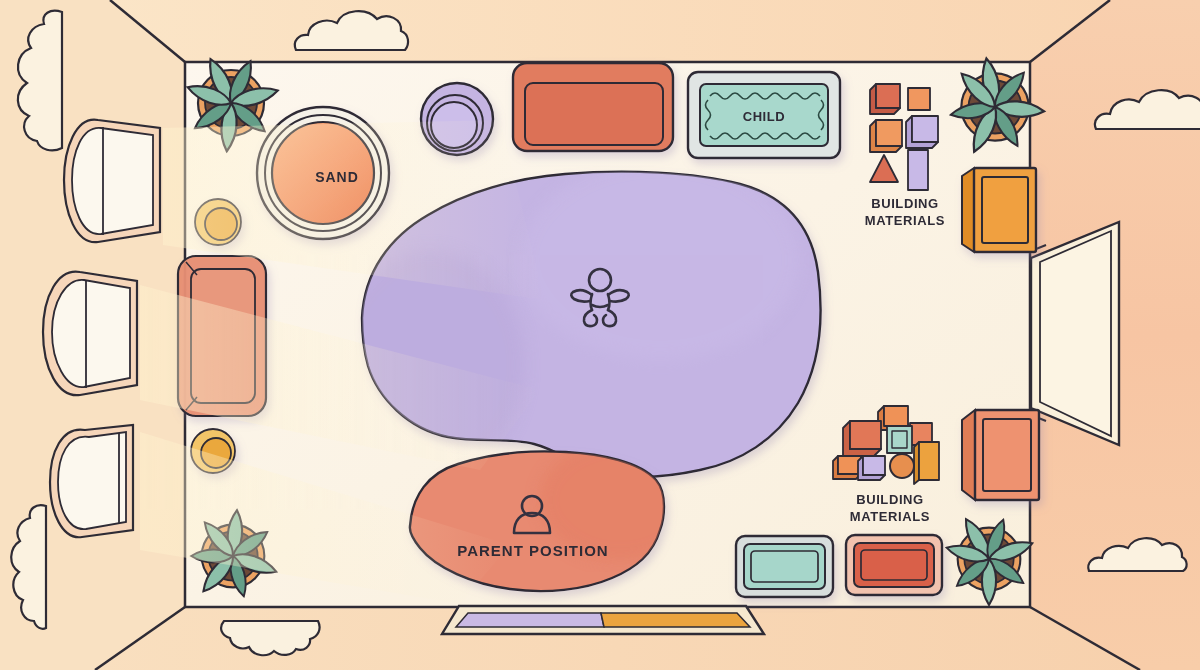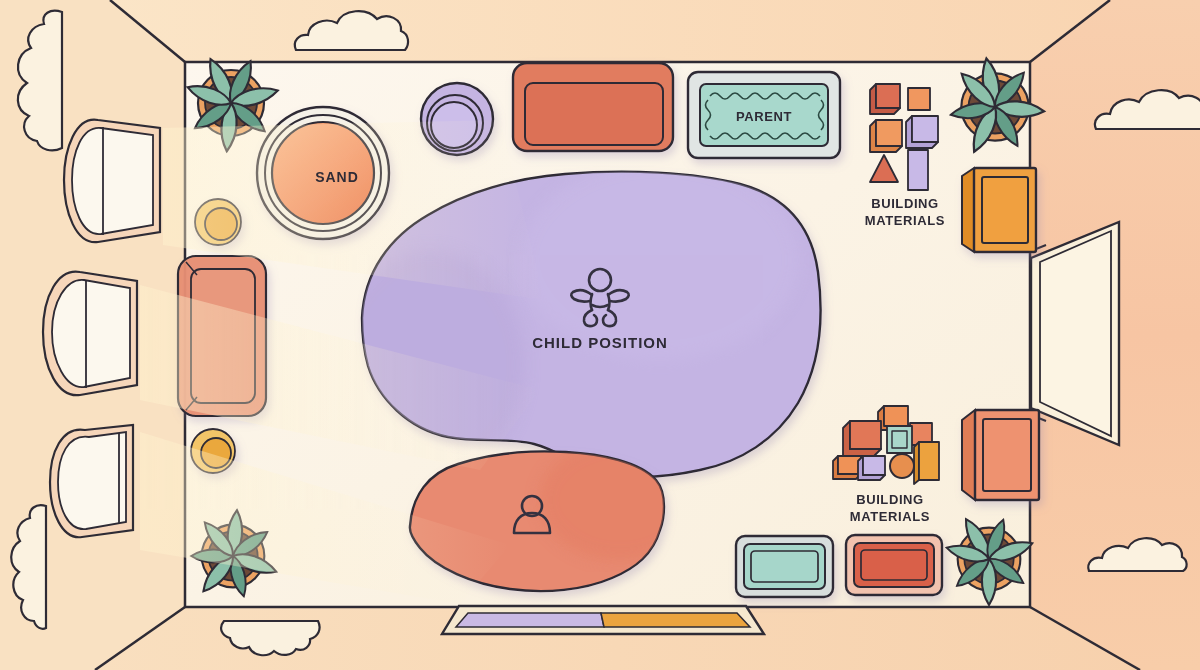--- a/index.html
+++ b/index.html
@@ -285,17 +285,17 @@
   <path d="M 608,310 Q 617,314 616,321 Q 615,327 608,326 Q 603,325 603,320 Q 603,317 606,315"></path>
 </g>
 
 <g stroke="#343140" stroke-width="2.6" fill="none" stroke-linecap="round" stroke-linejoin="round">
   <circle cx="532" cy="506" r="10"></circle>
   <path d="M 514,533 C 514,520 521,513 532,513 C 543,513 550,520 550,533 L 514,533"></path>
 </g>
 </svg>
 
 <div class="lbl med" style="left:277px;top:168px;width:120px;">SAND</div>
-<div class="lbl small" style="left:704px;top:109px;width:120px;">PARENT</div>
-<div class="lbl big" style="left:490px;top:333px;width:220px;">CHILD POSITION</div>
+<div class="lbl small" style="left:704px;top:109px;width:120px;">CHILD</div>
+<div class="lbl big" style="left:423px;top:541px;width:220px;">PARENT POSITION</div>
 <div class="lbl small" style="left:857px;top:196px;width:96px;">BUILDING MATERIALS</div>
 <div class="lbl small" style="left:842px;top:492px;width:96px;">BUILDING MATERIALS</div>
 </div>
 
 </body></html>

